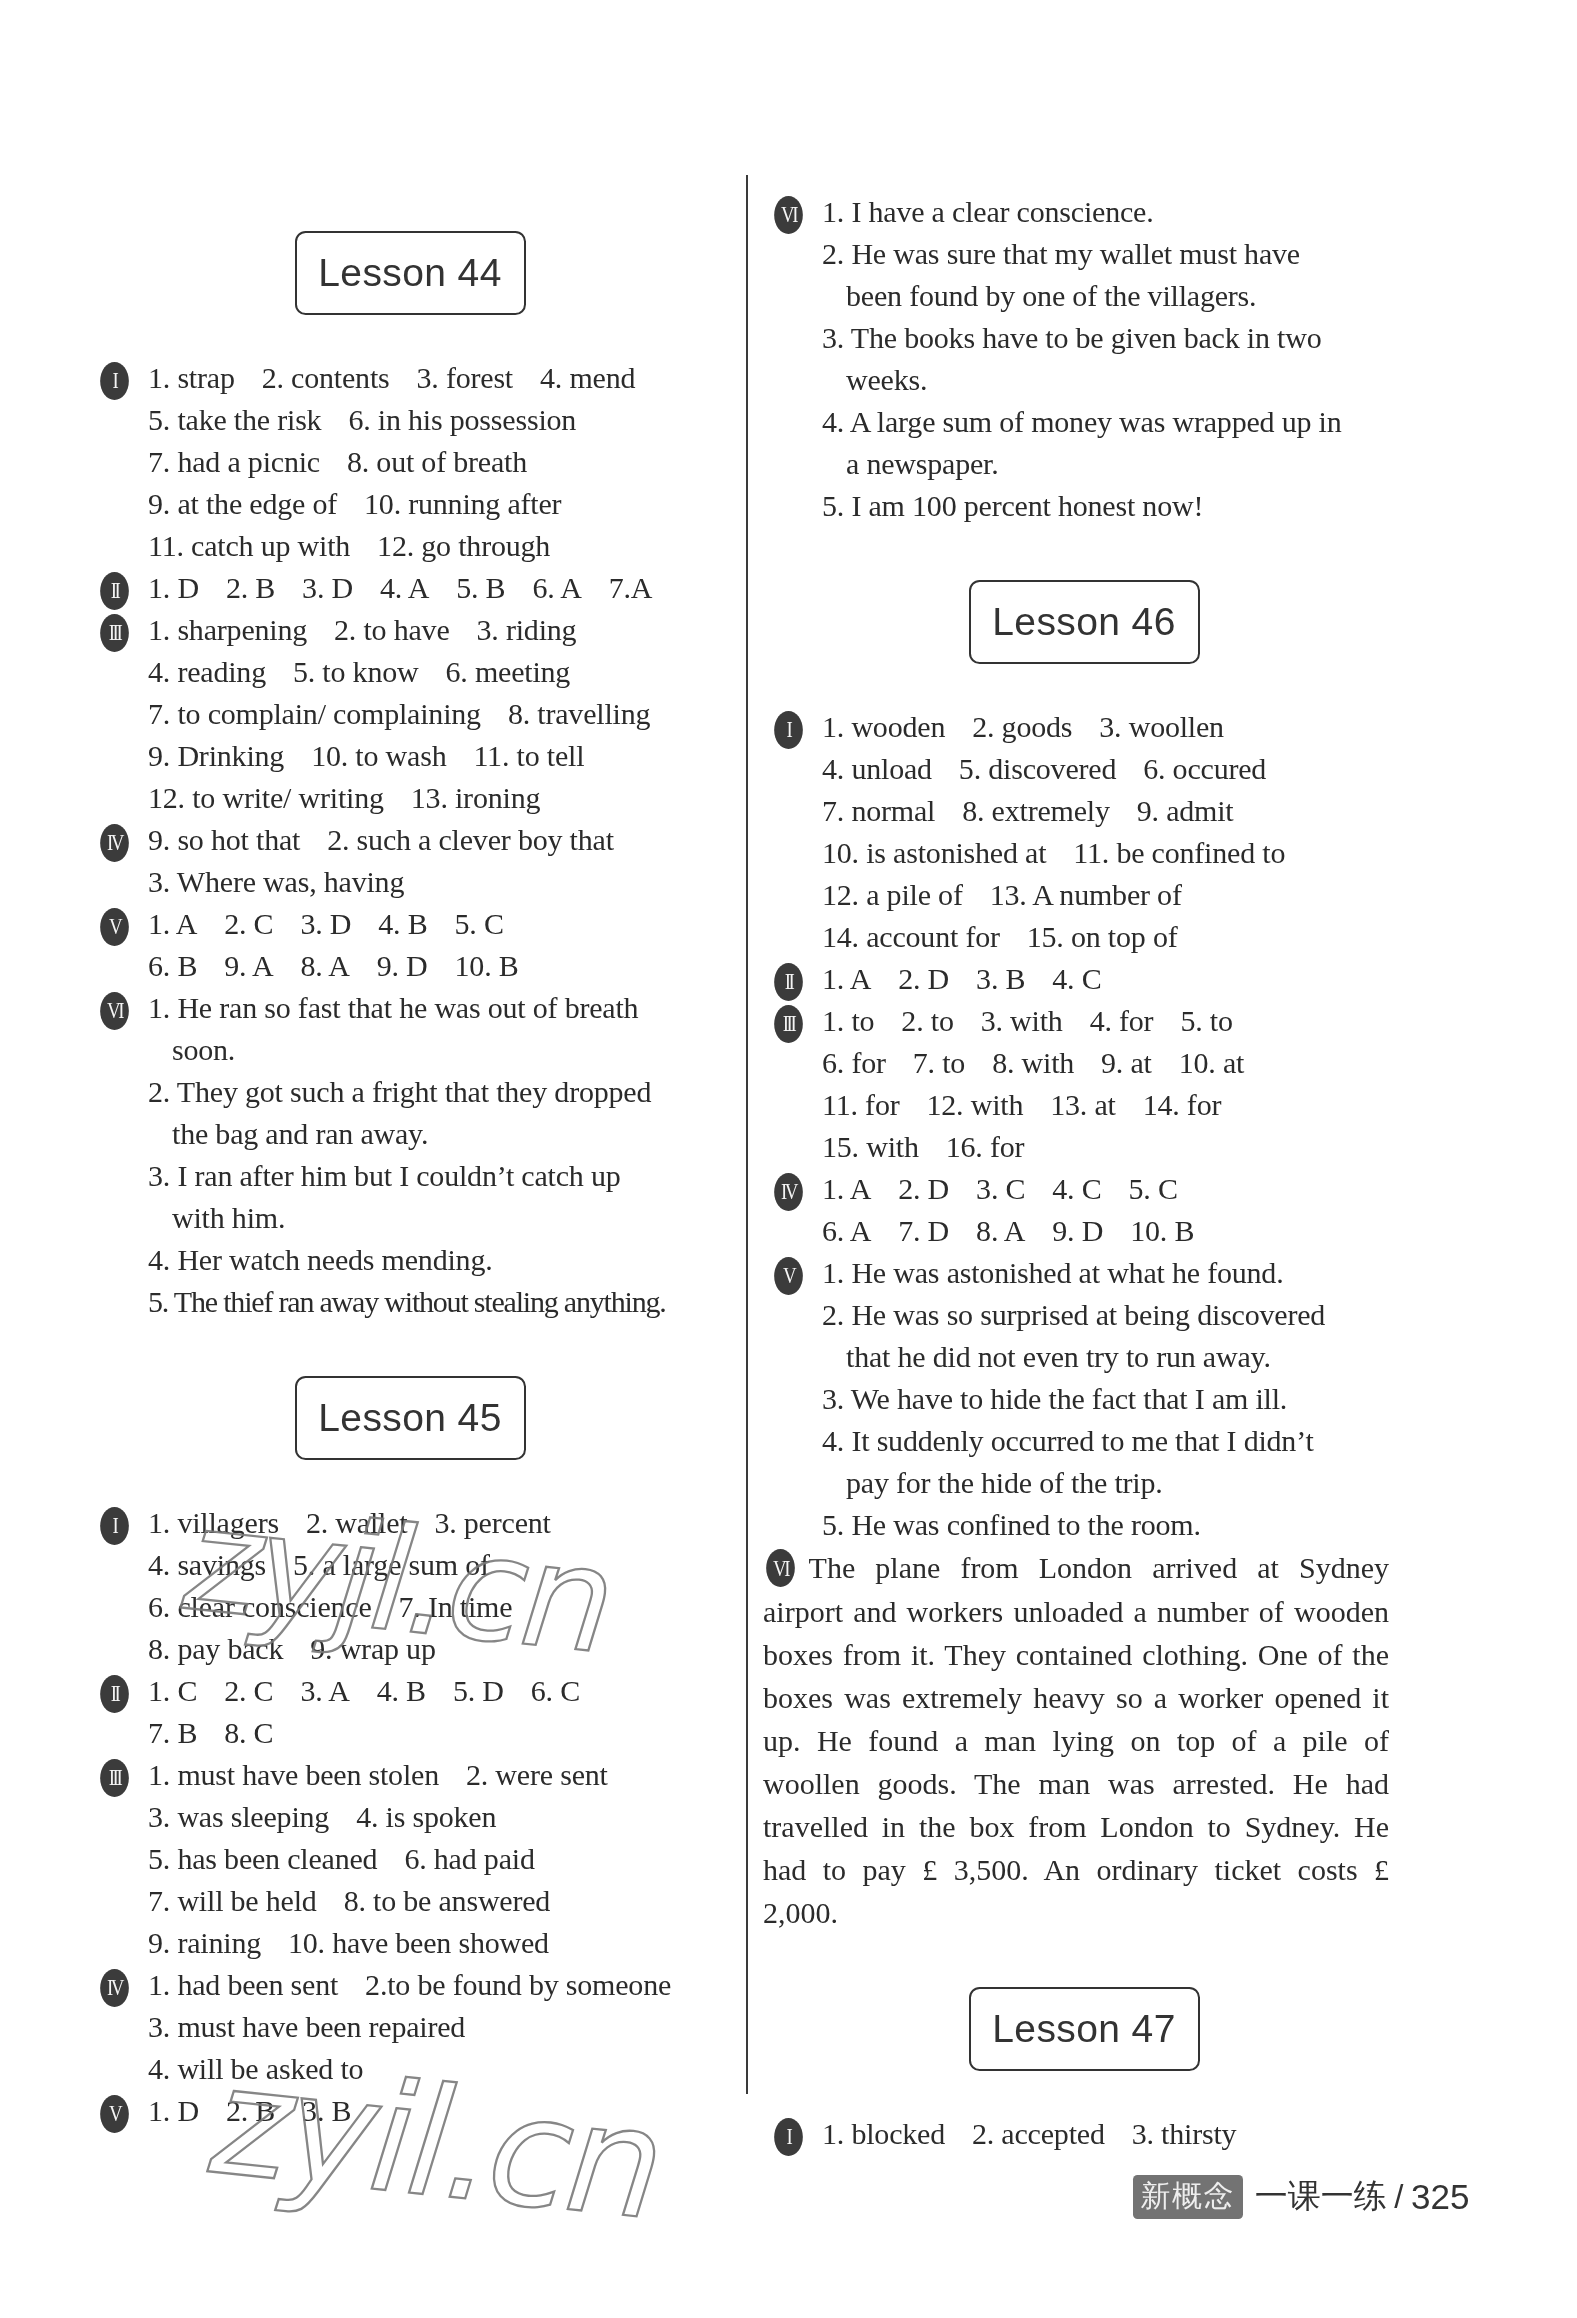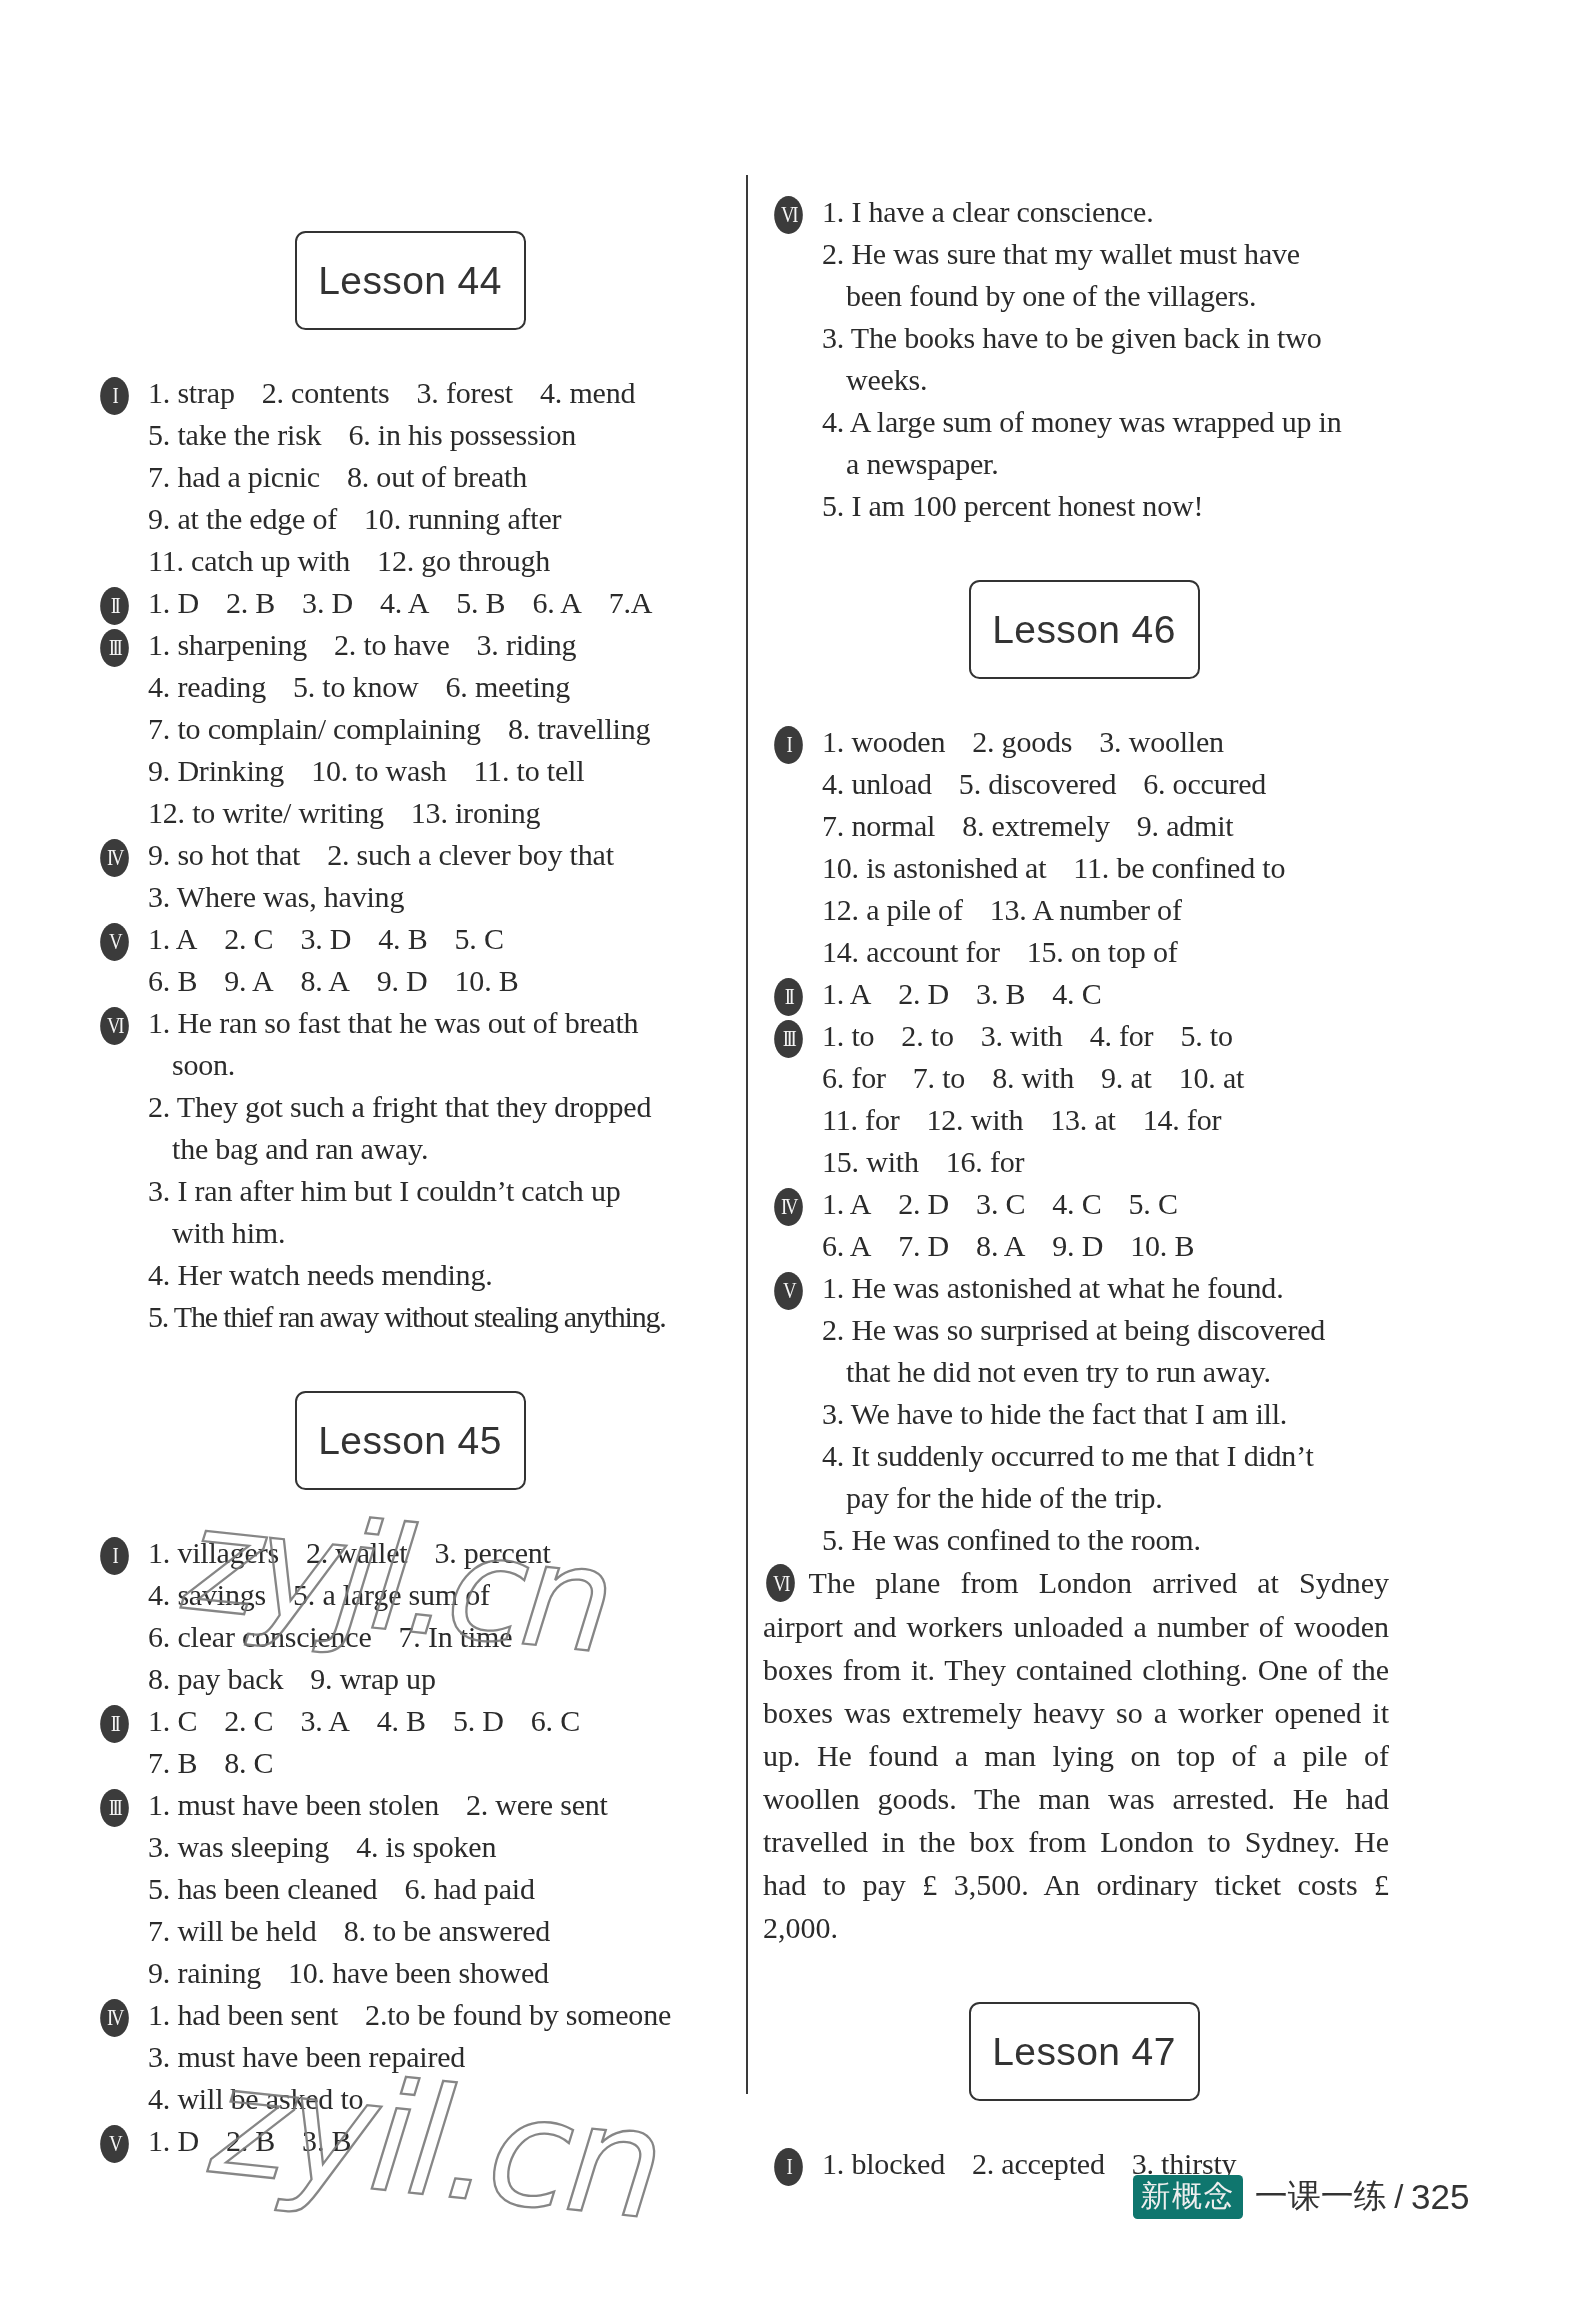--- a/index.html
+++ b/index.html
@@ -9,21 +9,21 @@
       color: #2b2b2b;
     }
     .col { position: absolute; top: 0; margin-top: 16px; }
     .col-left { left: 89px; width: 642px; top: 215px; }
     .col-right { left: 763px; width: 642px; top: 175px; }
     .divider {
       position: absolute; left: 746px; top: 175px; width: 2.3px; height: 1919px;
       background: #3a3a3a;
     }
     .lesson-box {
-      margin: 0 auto; width: 231px; height: 99px; box-sizing: border-box;
+      margin: 0 auto; width: 231px; height: 84px; box-sizing: border-box;
       border: 2.3px solid #333; border-radius: 10.6px;
       display: flex; align-items: center; justify-content: center;
       font-family: "Liberation Sans", "DejaVu Sans", sans-serif;
       font-size: 39px; color: #333; letter-spacing: 0.4px;
     }
     .lesson { margin-bottom: 53px; }
     .lesson-box-wrap { margin-bottom: 42px; }
     .section { position: relative; padding-left: 59px; margin-bottom: 0; }
     .badge {
       position: absolute; left: 7.6px; top: 4.5px;
@@ -53,21 +53,21 @@
       transform: rotate(6deg); pointer-events: none; opacity: 0.9;
       letter-spacing: -4.5px;
     }
     .wm1 { left: 185px; top: 1496px; font-size: 144px; }
     .wm2 { left: 212px; top: 2055px; font-size: 151px; }
     .footer {
       position: absolute; left: 1133px; top: 2174px; display: flex; align-items: center;
       font-family: "Liberation Sans", "DejaVu Sans", sans-serif; color: #333;
     }
     .footer-tag {
-      background: #0f766e; color: #eee; font-size: 30px; padding: 1.5px 7.6px; border-radius: 4.5px;
+      background: #737373; color: #eee; font-size: 30px; padding: 1.5px 7.6px; border-radius: 4.5px;
       font-family: "DejaVu Serif", serif; letter-spacing: 1.5px;
     }
     .footer-text { font-size: 33px; margin-left: 12px; }
     .footer-slash { font-size: 33px; margin: 0 7.6px; }
     .footer-page { font-size: 35px; }
   </style>
 </head>
 <body>
 
 <div class="divider"></div>

